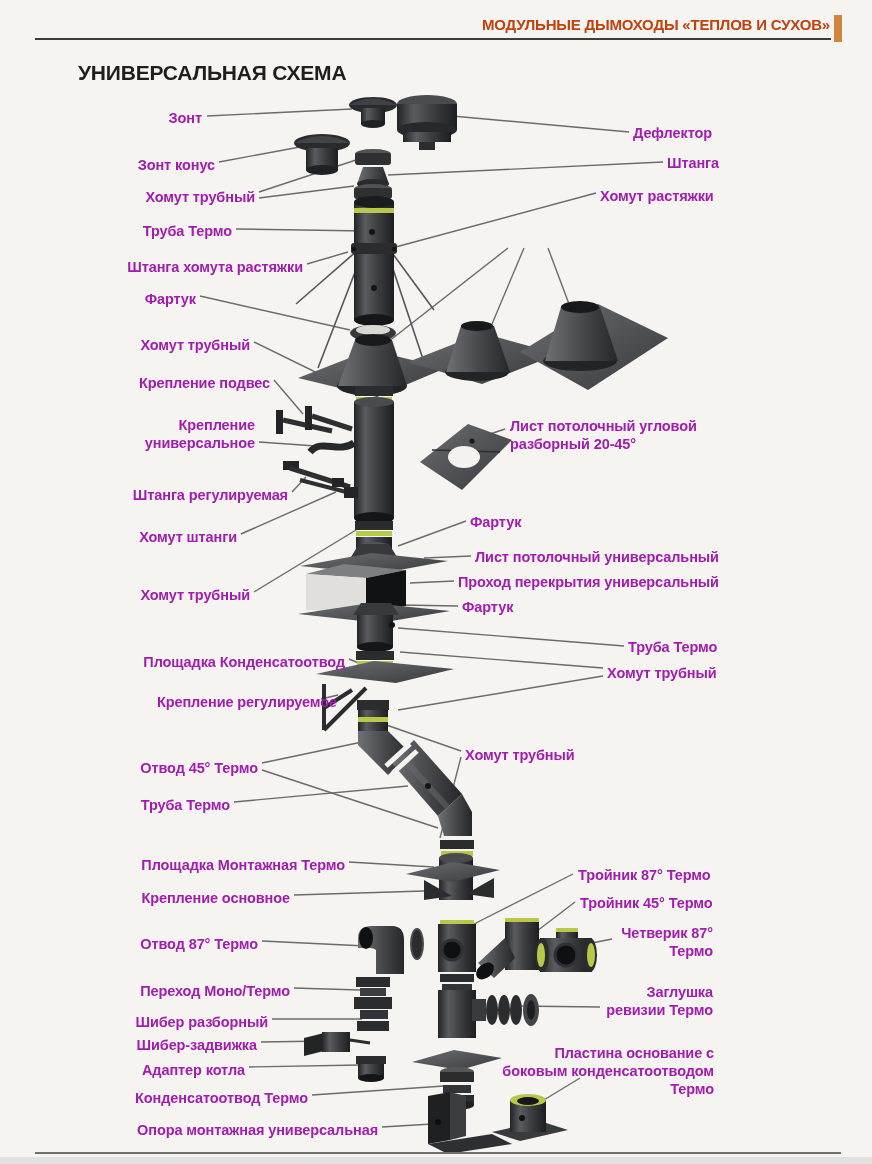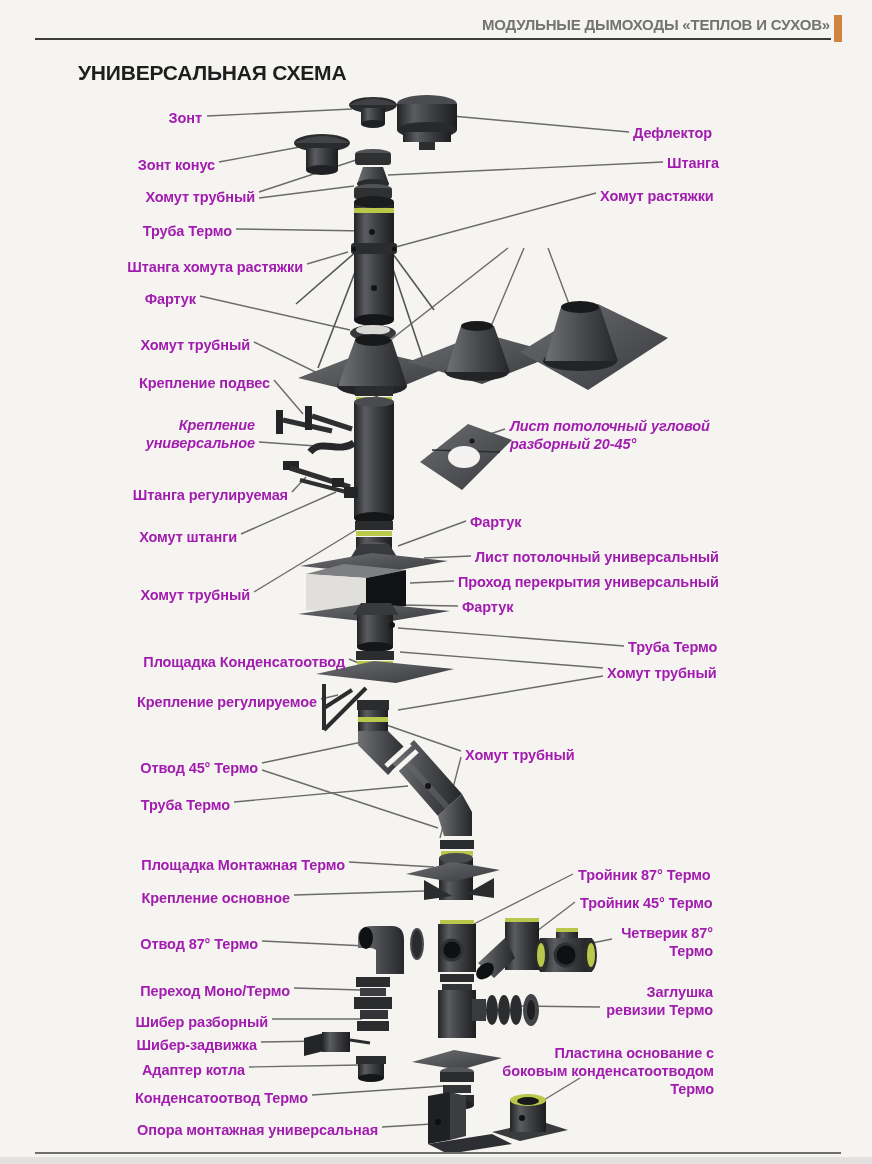--- a/index.html
+++ b/index.html
@@ -1,32 +1,32 @@
 <!DOCTYPE html>
 <html><head>
 <meta charset="utf-8">
 <style>
   html,body{margin:0;padding:0;}
   body{width:872px;height:1164px;position:relative;background:#f5f4f1;
        font-family:"Liberation Sans",sans-serif;overflow:hidden;}
   .stage{position:absolute;inset:0;}
   svg{position:absolute;left:0;top:0;}
   .brand{position:absolute;top:14px;right:42px;font:bold 15px/22px "Liberation Sans",sans-serif;
-         color:#737373;letter-spacing:-0.2px;}
+         color:#c2410c;letter-spacing:-0.2px;}
   .brand-bar{position:absolute;top:15px;right:30px;width:8px;height:27px;}
   .top-rule{position:absolute;left:35px;top:38px;width:796px;height:2px;background:#3c3c3c;}
   .bottom-rule{position:absolute;left:35px;top:1152px;width:806px;height:2px;background:#6f6f6f;}
   .bottom-strip{position:absolute;left:0;top:1157px;width:872px;height:7px;background:#e2e1df;}
   .page-title{position:absolute;left:78px;top:60px;font:bold 21px/26px "Liberation Sans",sans-serif;
          color:#1e1e1e;letter-spacing:-0.2px;}
   .lbl{position:absolute;font:bold 14.5px/18px "Liberation Sans",sans-serif;color:#a21caf;
        letter-spacing:-0.1px;}
   .l{text-align:right;white-space:nowrap;}
   .r{text-align:left;white-space:nowrap;}
-  .wrap{white-space:normal;font-style:italic;}
+  .wrap{white-space:normal;}
   .ra{text-align:right;white-space:normal;}
 </style>
 </head>
 <body>
 
 <div class="stage">
 
   <div class="brand">МОДУЛЬНЫЕ ДЫМОХОДЫ «ТЕПЛОВ И СУХОВ»</div>
   <div class="brand-bar" style="background:#cf8440"></div>
   <div class="top-rule"></div>
@@ -356,21 +356,21 @@
   <div class="lbl l" style="right:640px;top:222px">Труба Термо</div>
   <div class="lbl l" style="right:569px;top:258px">Штанга хомута растяжки</div>
   <div class="lbl l" style="right:676px;top:290px">Фартук</div>
   <div class="lbl l" style="right:622px;top:336px">Хомут трубный</div>
   <div class="lbl l" style="right:602px;top:374px">Крепление подвес</div>
   <div class="lbl l wrap" style="right:617px;top:416px;width:130px">Крепление универсальное</div>
   <div class="lbl l" style="right:584px;top:486px">Штанга регулируемая</div>
   <div class="lbl l" style="right:635px;top:528px">Хомут штанги</div>
   <div class="lbl l" style="right:622px;top:586px">Хомут трубный</div>
   <div class="lbl l" style="right:527px;top:653px">Площадка Конденсатоотвод</div>
-  <div class="lbl l" style="right:555px;top:693px">Крепление регулируемое</div>
+  <div class="lbl l" style="right:535px;top:693px">Крепление регулируемое</div>
   <div class="lbl l" style="right:614px;top:759px">Отвод 45° Термо</div>
   <div class="lbl l" style="right:642px;top:796px">Труба Термо</div>
   <div class="lbl l" style="right:527px;top:856px">Площадка Монтажная Термо</div>
   <div class="lbl l" style="right:582px;top:889px">Крепление основное</div>
   <div class="lbl l" style="right:614px;top:935px">Отвод 87° Термо</div>
   <div class="lbl l" style="right:582px;top:982px">Переход Моно/Термо</div>
   <div class="lbl l" style="right:604px;top:1013px">Шибер разборный</div>
   <div class="lbl l" style="right:615px;top:1036px">Шибер-задвижка</div>
   <div class="lbl l" style="right:627px;top:1061px">Адаптер котла</div>
   <div class="lbl l" style="right:564px;top:1089px">Конденсатоотвод Термо</div>

